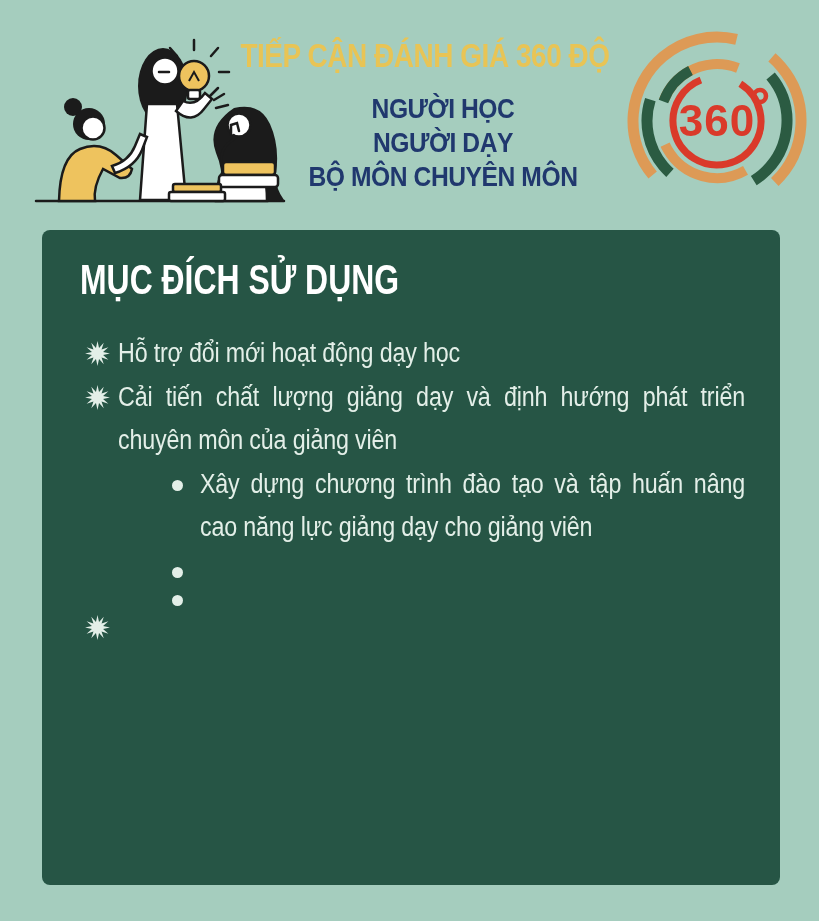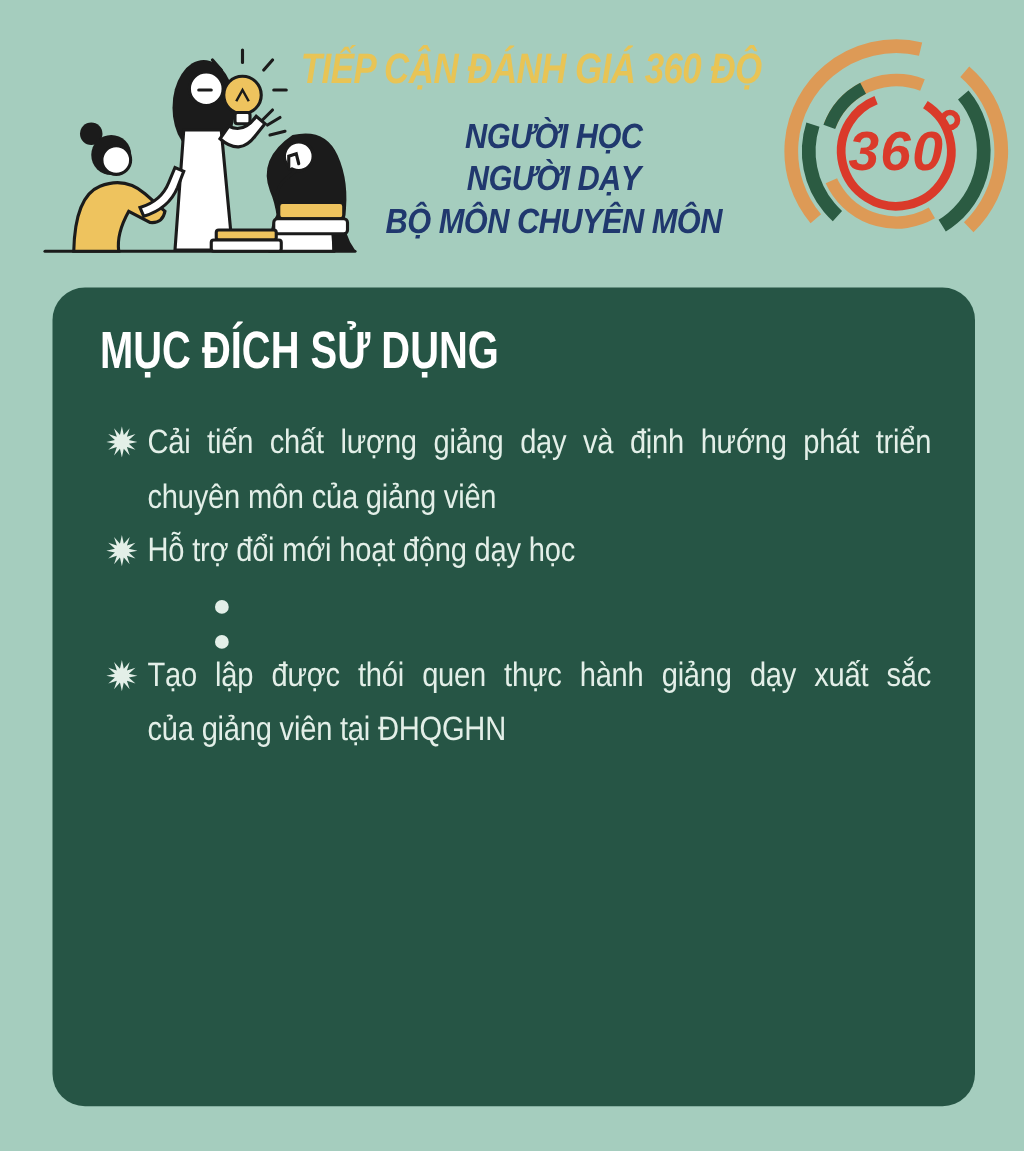--- a/index.html
+++ b/index.html
@@ -5,21 +5,21 @@
   html,body { margin:0; padding:0; }
   body {
     width:819px; height:921px;
     background:#a5cdbe;
     font-family:"Liberation Sans", sans-serif;
     position:relative; overflow:hidden;
   }
   .stage { position:absolute; inset:0; }
 
   
-  .header { position:absolute; left:0; top:0; width:649px; height:230px;font-style:italic; }
+  .header { position:absolute; left:0; top:0; width:649px; height:230px; }
   .illustration { position:absolute; left:26px; top:14px; width:268px; height:200px; }
 
   .main-title {
     position:absolute; left:165px; top:36px; width:520px;
     text-align:center;
     font-size:34px; font-weight:bold; letter-spacing:-0.5px;
     color:#e8c455;
     transform:scaleX(0.82); transform-origin:50% 50%;
     white-space:nowrap;
   }
@@ -28,21 +28,21 @@
     text-align:center; color:#20386e;
     font-size:28px; font-weight:bold; line-height:34px; letter-spacing:-0.5px;
     transform:scaleX(0.88); transform-origin:50% 0;
   }
   .badge { position:absolute; left:626px; top:30px; width:182px; height:182px; }
   .badge text { font-family:"Liberation Sans", sans-serif; font-weight:bold; }
 
   
   .card {
     position:absolute; left:42px; top:230px; width:738px; height:655px;
-    background:#265545; border-radius:26px;
+    background:#265545; border-radius:8px;
     color:#e3efe8;
     box-sizing:border-box;
   }
   .card-title {
     margin:26px 0 0 38px;
     font-size:42px; font-weight:bold; line-height:48px;
     color:#ffffff; white-space:nowrap;
     transform:scaleX(0.76); transform-origin:0 50%;
   }
   .list { margin-top:28px; padding-right:35px; }
@@ -130,71 +130,76 @@
         <circle cx="134" cy="66" r="6" stroke="#da3a2a" stroke-width="4.5"></circle>
       </g>
       <text x="91" y="106" text-anchor="middle" font-size="44" letter-spacing="1" fill="#da3a2a">360</text>
     </svg>
   </div>
 
   <div class="card">
     <div class="card-title">MỤC ĐÍCH SỬ DỤNG</div>
 
     <div class="list">
+
+      <div class="item l0">
+        <span class="marker-col">
+          <svg class="star-icon" width="25" height="25" viewBox="0 0 26 26">
+              <polygon fill="#e3efe8" points="26,13 18.8,14.6 24.3,19.5 17.2,17.2 19.5,24.3 14.6,18.8 13,26 11.4,18.8 6.5,24.3 8.8,17.2 1.7,19.5 7.2,14.6 0,13 7.2,11.4 1.7,6.5 8.8,8.8 6.5,1.7 11.4,7.2 13,0 14.6,7.2 19.5,1.7 17.2,8.8 24.3,6.5 18.8,11.4"></polygon>
+            </svg>
+        </span>
+        <div class="text-col">
+            <div class="text-inner">
+          <div class="line">Hỗ trợ đổi mới hoạt động dạy học</div>
+        </div>
+          </div>
+      </div>
 
       <div class="item l0">
         <span class="marker-col">
           <svg class="star-icon" width="25" height="25" viewBox="0 0 26 26">
               <polygon fill="#e3efe8" points="26,13 18.8,14.6 24.3,19.5 17.2,17.2 19.5,24.3 14.6,18.8 13,26 11.4,18.8 6.5,24.3 8.8,17.2 1.7,19.5 7.2,14.6 0,13 7.2,11.4 1.7,6.5 8.8,8.8 6.5,1.7 11.4,7.2 13,0 14.6,7.2 19.5,1.7 17.2,8.8 24.3,6.5 18.8,11.4"></polygon>
             </svg>
         </span>
         <div class="text-col">
             <div class="text-inner">
           <div class="line just">Cải tiến chất lượng giảng dạy và định hướng phát triển</div>
           <div class="line">chuyên môn của giảng viên</div>
         </div>
           </div>
       </div>
 
+
+      <div class="item l1">
+        <span class="marker-col">
+            <span class="dot-icon"></span>
+          </span>
+        <div class="text-col">
+            <div class="text-inner">
+          <div class="line just">Xây dựng chương trình đào tạo và tập huấn nâng</div>
+          <div class="line">cao năng lực giảng dạy cho giảng viên</div>
+        </div>
+          </div>
+      </div>
+
+      <div class="item l1">
+        <span class="marker-col">
+            <span class="dot-icon"></span>
+          </span>
+      </div>
+
+      <div class="item l1">
+        <span class="marker-col">
+            <span class="dot-icon"></span>
+          </span>
+      </div>
+
       <div class="item l0">
         <span class="marker-col">
           <svg class="star-icon" width="25" height="25" viewBox="0 0 26 26">
               <polygon fill="#e3efe8" points="26,13 18.8,14.6 24.3,19.5 17.2,17.2 19.5,24.3 14.6,18.8 13,26 11.4,18.8 6.5,24.3 8.8,17.2 1.7,19.5 7.2,14.6 0,13 7.2,11.4 1.7,6.5 8.8,8.8 6.5,1.7 11.4,7.2 13,0 14.6,7.2 19.5,1.7 17.2,8.8 24.3,6.5 18.8,11.4"></polygon>
             </svg>
         </span>
-        <div class="text-col">
-            <div class="text-inner">
-          <div class="line">Hỗ trợ đổi mới hoạt động dạy học</div>
-        </div>
-          </div>
-      </div>
-
-
-
-      <div class="item l1">
-        <span class="marker-col">
-            <span class="dot-icon"></span>
-          </span>
-      </div>
-
-      <div class="item l1">
-        <span class="marker-col">
-            <span class="dot-icon"></span>
-          </span>
-      </div>
-
-      <div class="item l0">
-        <span class="marker-col">
-          <svg class="star-icon" width="25" height="25" viewBox="0 0 26 26">
-              <polygon fill="#e3efe8" points="26,13 18.8,14.6 24.3,19.5 17.2,17.2 19.5,24.3 14.6,18.8 13,26 11.4,18.8 6.5,24.3 8.8,17.2 1.7,19.5 7.2,14.6 0,13 7.2,11.4 1.7,6.5 8.8,8.8 6.5,1.7 11.4,7.2 13,0 14.6,7.2 19.5,1.7 17.2,8.8 24.3,6.5 18.8,11.4"></polygon>
-            </svg>
-        </span>
-        <div class="text-col">
-            <div class="text-inner">
-          <div class="line just">Tạo lập được thói quen thực hành giảng dạy xuất sắc</div>
-          <div class="line">của giảng viên tại ĐHQGHN</div>
-        </div>
-          </div>
       </div>
 
     </div>
   </div>
 </div>
 
 </body></html>

